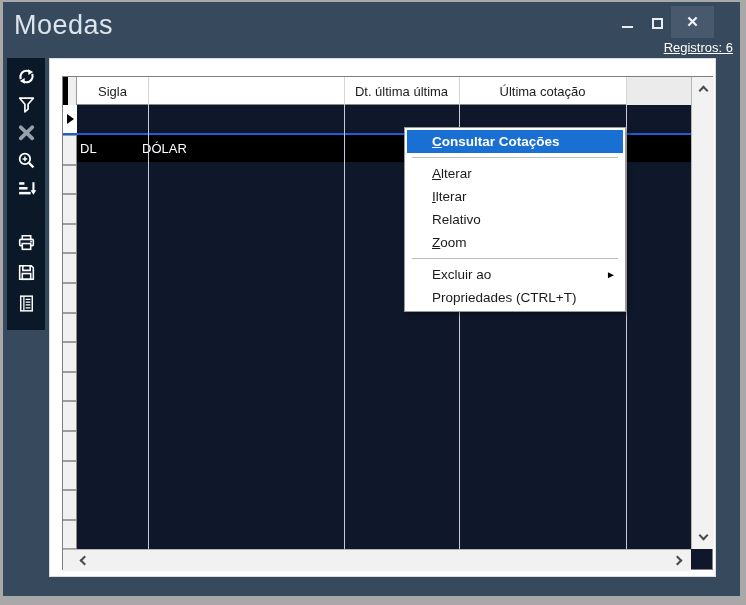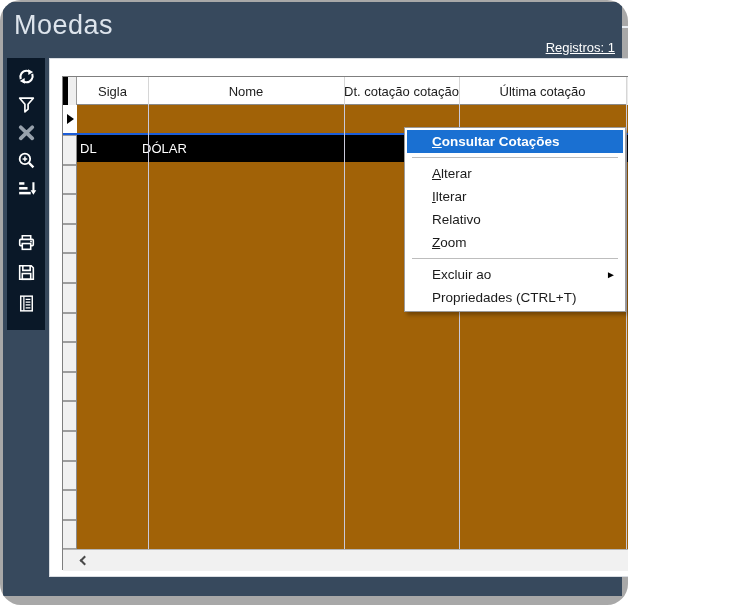--- a/index.html
+++ b/index.html
@@ -1,17 +1,17 @@
 <!DOCTYPE html>
 <html><head>
 <meta charset="utf-8">
 <style>
   * { margin:0; padding:0; box-sizing:border-box; }
   html,body { width:746px; height:605px; font-family:"Liberation Sans", sans-serif; }
-  #root { position:relative; width:628px; height:605px; background:#a8a8a8; overflow:hidden;border-radius:21px; }
+  #root { position:relative; width:746px; height:605px; background:#a8a8a8; overflow:hidden; }
 
   
   .frame { position:absolute; left:3px; top:2px; right:6px; bottom:9px; background:#37495d; }
 
   
   .title { position:absolute; left:14px; top:10px; font-size:27px; font-weight:300;
            color:#dde4ec; letter-spacing:0.5px; }
   .registros { position:absolute; right:13px; top:40px; font-size:13px; color:#ffffff;
                text-decoration:underline; cursor:pointer; }
   .winbtn { position:absolute; display:flex; align-items:center; justify-content:center; cursor:pointer; }
@@ -27,21 +27,21 @@
   .side-icon { position:absolute; left:0; width:38px; height:28px; display:flex;
                align-items:center; justify-content:center; cursor:pointer; }
   .side-icon svg { width:21px; height:21px; }
 
   
   .panel { position:absolute; left:49px; top:58px; width:667px; height:519px;
            background:#ffffff; border:1px solid #d9dde2; }
 
   
   .grid { position:absolute; left:62px; top:76px; width:651px; height:494px;
-          background:#a16207; border:1px solid #7f7f7f; font-size:13px; }
+          background:#0f172a; border:1px solid #7f7f7f; font-size:13px; }
   .ghead { position:absolute; left:0; top:0; width:628px; height:28px; background:#ffffff;
            border-bottom:1px solid #8a8a8a; }
   .corner-black { position:absolute; left:0; top:0; width:5px; height:28px; background:#000; }
   .corner-gray  { position:absolute; left:5px; top:0; width:9px; height:28px; background:#efefef;
                   border-right:1px solid #9a9a9a; }
   .hcell { position:absolute; top:0; height:28px; display:flex; align-items:center;
            justify-content:center; color:#1c1c1c; cursor:pointer; }
   .h-sigla  { left:14px;  width:71px;  }
   .h-nome   { left:85px;  width:196px; }
   .h-dt     { left:281px; width:115px; }
@@ -106,21 +106,21 @@
   <div class="title">Moedas</div>
   <div class="winbtn btn-min">
     <div class="bar"></div>
   </div>
   <div class="winbtn btn-max">
     <div class="box"></div>
   </div>
   <div class="winbtn btn-close">
     <span>✕</span>
   </div>
-  <div class="registros">Registros: 1</div>
+  <div class="registros">Registros: 6</div>
 
   <div class="iconstrip">
     <div class="side-icon" style="top:4px">
       <svg viewBox="0 0 20 20">
         <path d="M4.5 12.5 A6 6 0 0 1 10 4.5 a6 6 0 0 1 4 1.5" fill="none" stroke="#fff" stroke-width="2"></path>
         <path d="M11.5 3.2 L16.3 5.8 L11.8 8.6 Z" fill="#fff"></path>
         <path d="M15.5 7.5 A6 6 0 0 1 10 15.5 a6 6 0 0 1 -4 -1.5" fill="none" stroke="#fff" stroke-width="2"></path>
         <path d="M8.5 16.8 L3.7 14.2 L8.2 11.4 Z" fill="#fff"></path>
       </svg>
     </div>
@@ -175,22 +175,21 @@
   </div>
 
   <div class="panel"></div>
 
   <div class="grid">
 
     <div class="ghead">
       <div class="corner-black"></div>
       <div class="corner-gray"></div>
       <div class="hcell h-sigla">Sigla</div>
-      <div class="hcell h-nome">Nome</div>
-      <div class="hcell h-dt">Dt. cotação cotação</div>
+      <div class="hcell h-dt">Dt. última última</div>
       <div class="hcell h-ult">Última cotação</div>
       <div class="hcell h-extra"></div>
       <div class="colline hdr l1"></div>
       <div class="colline hdr l2"></div>
       <div class="colline hdr l3"></div>
       <div class="colline hdr l4"></div>
     </div>
 
     <div class="row-sel">
       <div class="ind">

